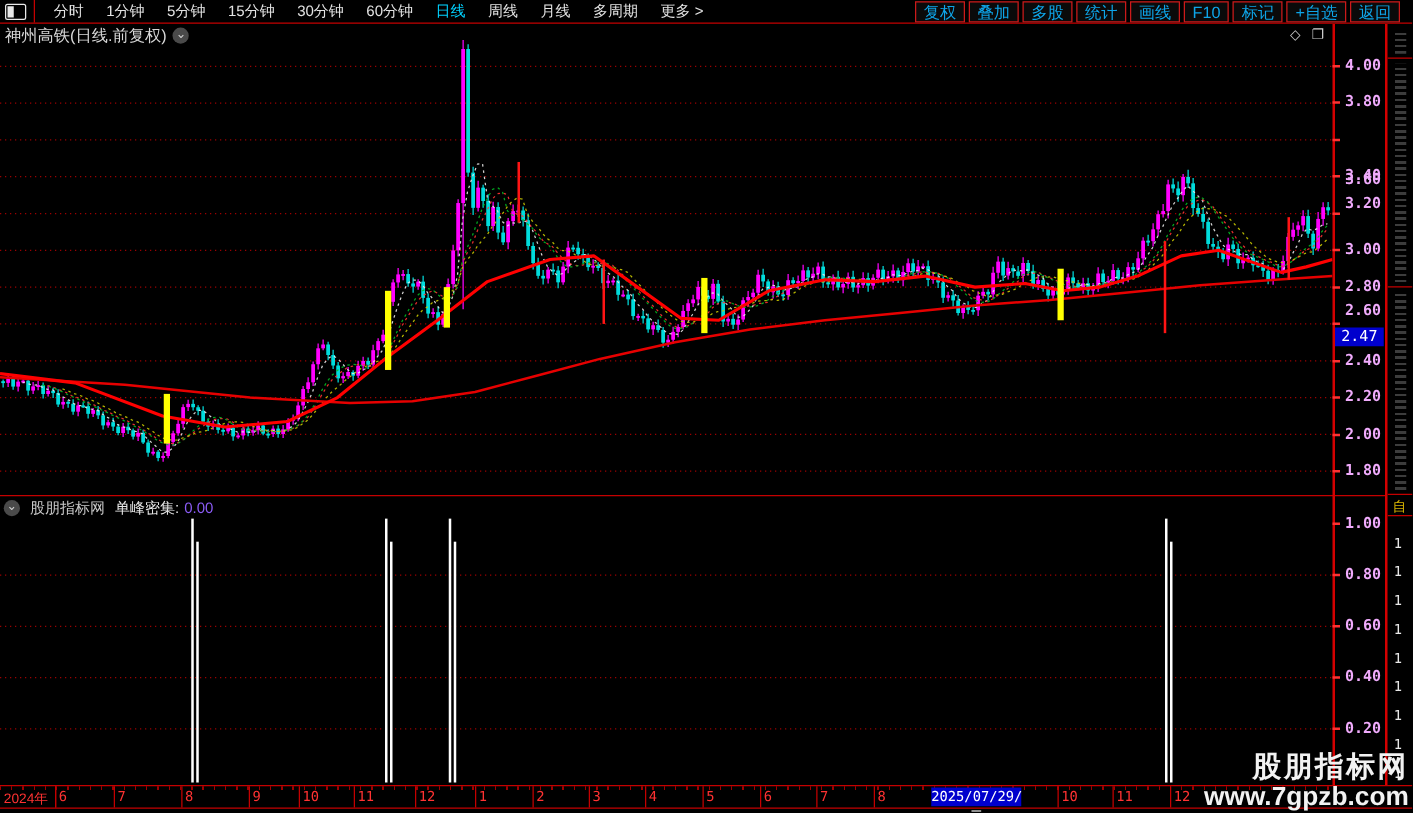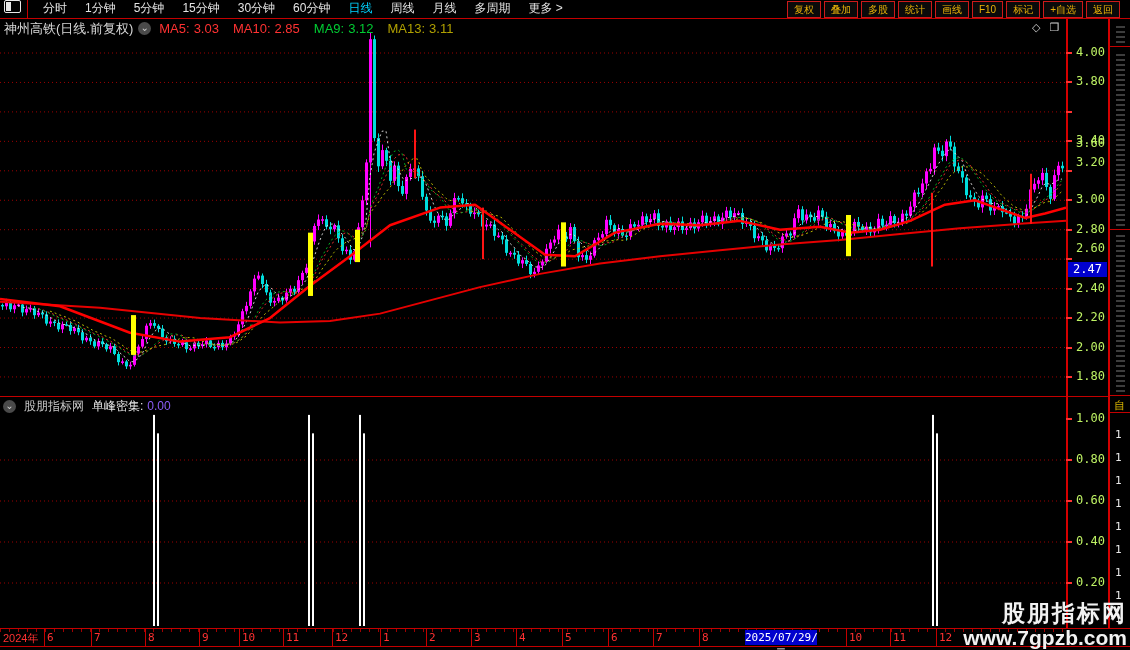--- a/index.html
+++ b/index.html
@@ -1,48 +1,48 @@
 <!DOCTYPE html>
 <html><head>
 <meta charset="utf-8">
 <style>
   html,body{margin:0;padding:0;background:#000;}
   #app{position:relative;width:1130px;height:650px;background:#000;overflow:hidden;
        font-family:"Liberation Sans","DejaVu Sans",sans-serif;-webkit-font-smoothing:none;}
   
   #toolbar{position:absolute;left:0;top:0;width:1130px;height:18px;border-bottom:1px solid #c40000;
-           display:flex;background:#000;z-index:30;}
+           display:flex;align-items:center;background:#000;z-index:30;}
   .win-icon{width:15px;height:11px;border:1px solid #e8e8e8;border-radius:2px;margin:0 6px 0 4px;position:relative;}
   .win-icon div{position:absolute;left:1px;top:1px;bottom:1px;width:5px;background:#e8e8e8;}
   .tb-sep{width:1px;height:18px;background:#c40000;margin-right:6px;}
   .tb-item{color:#e3e3e3;font-size:12px;padding:0 9px;white-space:nowrap;cursor:default;}
   .tb-item.active{color:#00d2ff;}
   #tb-right{margin-left:auto;display:flex;align-items:center;gap:3px;padding-right:10px;}
-  .tb-btn{color:#eab308;font-size:10px;border:1px solid #cc1a1a;padding:0 6px;height:15px;line-height:15px;
+  .tb-btn{color:#0ea5e9;font-size:13px;border:1px solid #cc1a1a;padding:0 6px;height:15px;line-height:15px;
           background:#0a0a0a;white-space:nowrap;}
   
   #main-header{position:absolute;left:4px;top:21px;height:15px;display:flex;align-items:center;z-index:20;font-size:13px;}
   #main-title{color:#d8d8d8;margin-right:5px;}
   .chev-icon{width:13px;height:13px;border-radius:50%;background:#4a4a4a;color:#cfcfcf;font-size:10px;
              line-height:11px;text-align:center;margin-right:8px;}
   .ma-item{margin-right:14px;white-space:nowrap;}
   #corner-icons{position:absolute;left:1032px;top:21px;z-index:20;color:#cfcfcf;font-size:11px;letter-spacing:9px;}
   #sub-header{position:absolute;left:3px;top:399px;height:14px;display:flex;align-items:center;z-index:20;font-size:12px;}
   #sub-source{color:#c8c8c8;margin-right:8px;}
   #sub-ind-label{color:#e8e8e8;}
   #sub-ind-value{color:#8b5cf6;margin-left:4px;}
   
   #main-svg{position:absolute;left:0;top:19px;z-index:5;}
   #sub-svg{position:absolute;left:0;top:397px;z-index:5;}
   
   .hline{position:absolute;background:#c40000;height:1px;z-index:15;}
   .vline{position:absolute;background:#d40000;width:2px;z-index:15;}
   
-  .ylabel{position:absolute;color:#bef264;font-family:"DejaVu Sans Mono","Liberation Mono",monospace;
-          font-size:12px;z-index:16;}
+  .ylabel{position:absolute;color:#f0abfc;font-family:"DejaVu Sans Mono","Liberation Mono",monospace;
+          font-size:12px;z-index:16;font-weight:bold;}
   .ytick{position:absolute;width:6px;height:2px;background:#ff3232;z-index:16;}
   #last-price{position:absolute;left:1068px;top:262px;width:39px;height:15px;background:#0000cd;color:#ffffff;
               font-size:12px;font-family:"DejaVu Sans Mono","Liberation Mono",monospace;text-align:center;
               line-height:15px;z-index:18;}
   
   #x-axis{position:absolute;left:0;top:628px;width:1130px;height:17px;border-top:1px solid #c40000;
           border-bottom:1px solid #c40000;background:#000;z-index:16;}
   #x-ticks{position:absolute;left:0;top:0;width:1066px;height:3px;
            background:repeating-linear-gradient(90deg,#a00000 0 1px,transparent 1px 9px);}
   .xsep{position:absolute;top:0;width:1px;height:17px;background:#c40000;}
@@ -98,26 +98,20 @@
         <span class="tb-btn">F10</span>
         <span class="tb-btn">标记</span>
         <span class="tb-btn">+自选</span>
         <span class="tb-btn">返回</span>
       </div>
   </div>
 
   <div id="main-header">
     <span id="main-title">神州高铁(日线.前复权)</span>
     <span class="chev-icon">⌄</span>
-    <span id="ma-items" style="display:flex;">
-        <span class="ma-item" style="color: rgb(255, 50, 50);"><span>MA5:</span><span style="margin-left: 4px;">3.03</span></span>
-        <span class="ma-item" style="color: rgb(255, 50, 50);"><span>MA10:</span><span style="margin-left: 4px;">2.85</span></span>
-        <span class="ma-item" style="color: rgb(0, 204, 51);"><span>MA9:</span><span style="margin-left: 4px;">3.12</span></span>
-        <span class="ma-item" style="color: rgb(176, 160, 0);"><span>MA13:</span><span style="margin-left: 4px;">3.11</span></span>
-      </span>
   </div>
   <div id="corner-icons"><span>◇</span><span>❐</span></div>
 
   <svg id="main-svg" width="1066" height="378">
       <line x1="0" y1="34" x2="1066" y2="34" stroke="#9c0000" stroke-width="1" stroke-dasharray="1 3"></line>
       <line x1="0" y1="63.45000000000003" x2="1066" y2="63.45000000000003" stroke="#9c0000" stroke-width="1" stroke-dasharray="1 3"></line>
       <line x1="0" y1="92.89999999999998" x2="1066" y2="92.89999999999998" stroke="#9c0000" stroke-width="1" stroke-dasharray="1 3"></line>
       <line x1="0" y1="122.35000000000001" x2="1066" y2="122.35000000000001" stroke="#9c0000" stroke-width="1" stroke-dasharray="1 3"></line>
       <line x1="0" y1="151.79999999999995" x2="1066" y2="151.79999999999995" stroke="#9c0000" stroke-width="1" stroke-dasharray="1 3"></line>
       <line x1="0" y1="181.25" x2="1066" y2="181.25" stroke="#9c0000" stroke-width="1" stroke-dasharray="1 3"></line>

